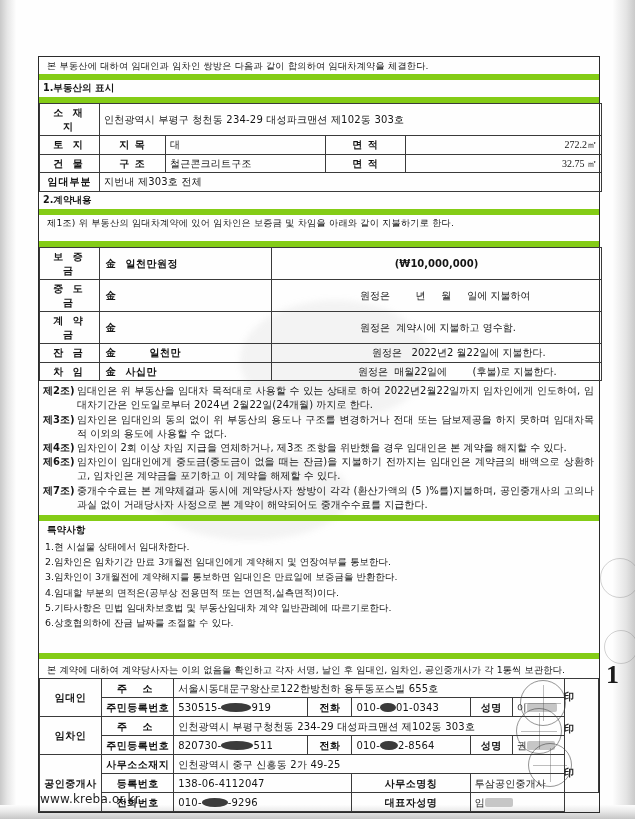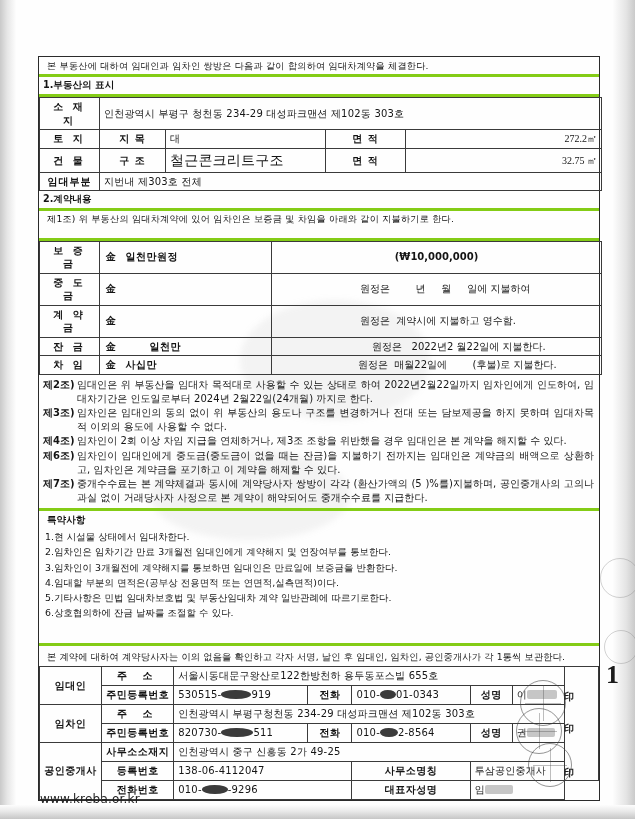--- a/index.html
+++ b/index.html
@@ -60,21 +60,21 @@
     left: 38px; top: 56px;
     width: 562px;
     border: 1.5px solid #2b2b2b;
     box-sizing: border-box;
     background: transparent;
     font-size: 9.3px;
     color: #141414;
     line-height: 1.35;
   }
   .rowline {
-    border-bottom: 3px solid #84cc16;
+    border-bottom: 6px solid #84cc16;
   }
   .intro {
     padding: 3px 6px 2px 8px;
     font-size: 9.2px;
     letter-spacing: .2px;
   }
   .sechead {
     padding: 2px 6px 2px 4px;
     font-size: 9.6px;
     font-weight: bold;
@@ -309,21 +309,21 @@
       <tr>
         <td class="lbl">토   지</td>
         <td class="lbl2">지 목</td>
         <td class="val">대</td>
         <td class="lbl2">면 적</td>
         <td class="right">272.2㎡</td>
       </tr>
       <tr>
         <td class="lbl">건   물</td>
         <td class="lbl2">구 조</td>
-        <td class="val" style="font-size:14px">철근콘크리트구조</td>
+        <td class="val" style="font-size:10px">철근콘크리트구조</td>
         <td class="lbl2">면 적</td>
         <td class="right">32.75 ㎡</td>
       </tr>
       <tr>
         <td class="lbl2">임대부분</td>
         <td class="val" colspan="4">지번내 제303호 전체</td>
       </tr>
     </tbody>
       </table>
 

